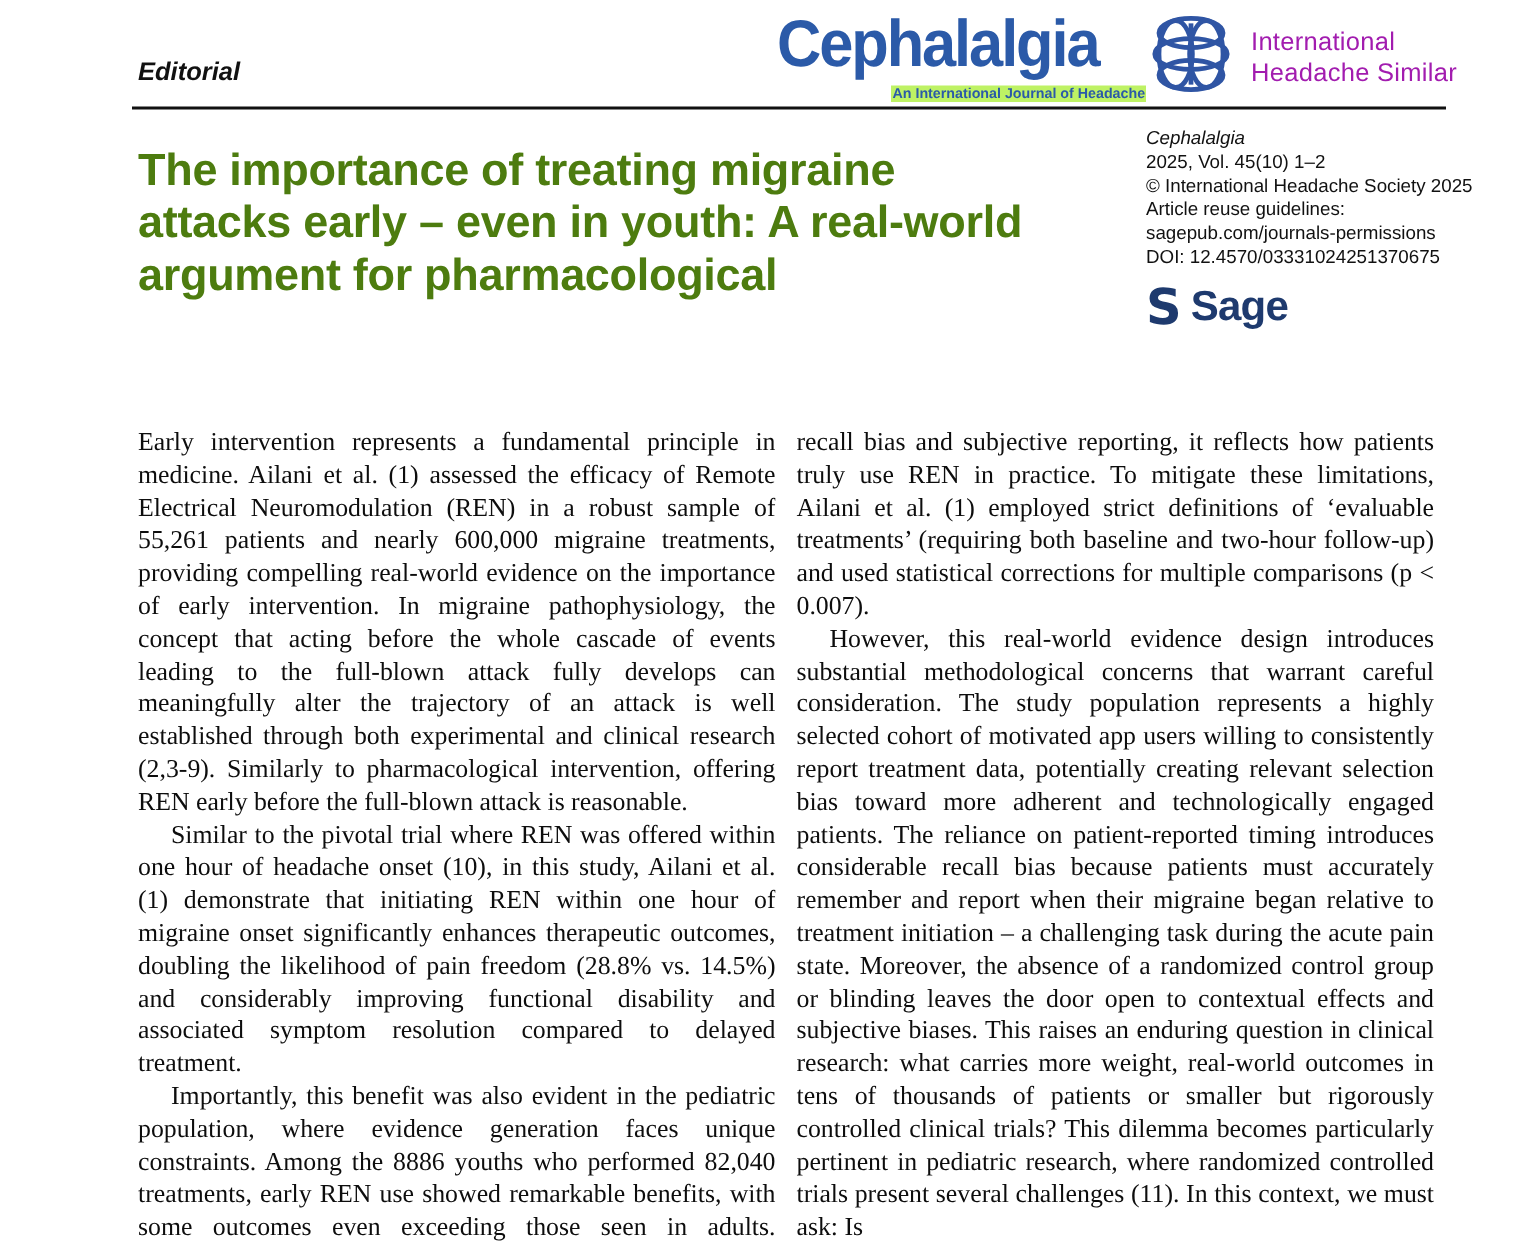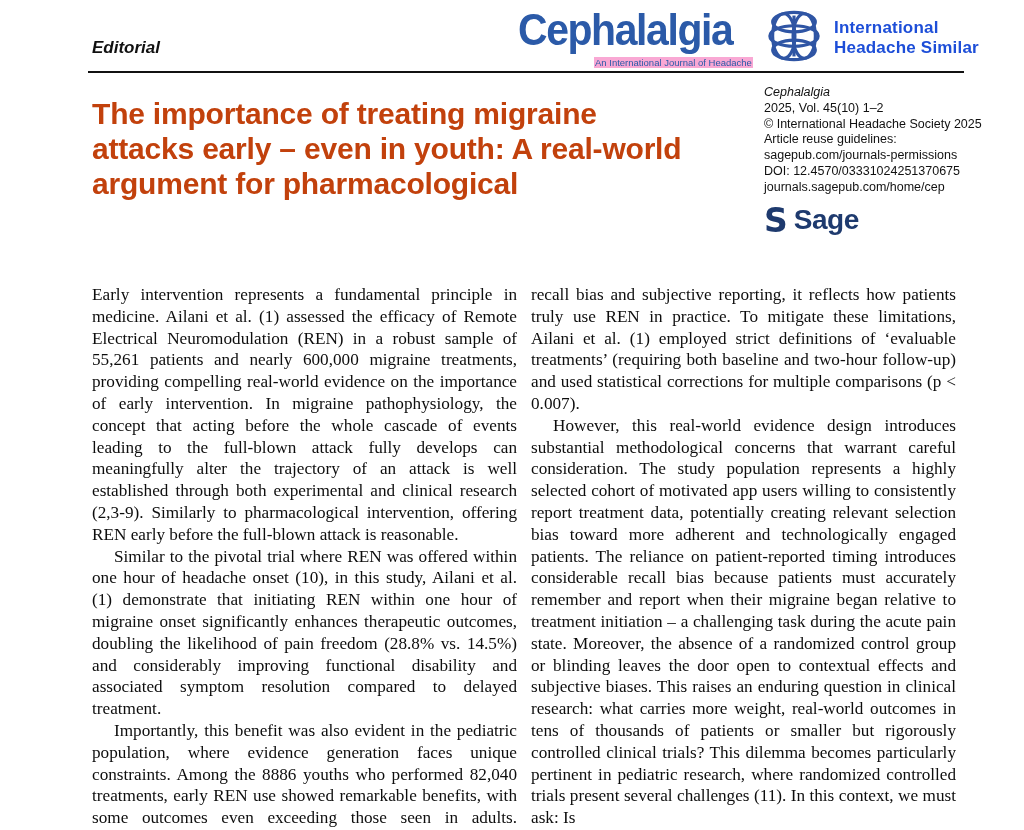--- a/index.html
+++ b/index.html
@@ -20,35 +20,35 @@
     background:#111;
   }
   .ceph-logo { position:absolute; left:518px; top:8px; width:235px; }
   .ceph-word {
     font-weight:bold; font-size:44px; letter-spacing:-1.5px;
     color:#2b5aa8; line-height:1;
     transform:scaleX(.93); transform-origin:left center;
   }
   .ceph-tagline {
     position:relative; z-index:2; margin:-9px 0 12px 76px;
-    display:inline-block; background:#f9a8d4; padding:0 1px;
-    font-size:9.5px; font-weight:normal; color:#2b5aa8; white-space:nowrap;
+    display:inline-block; background:#bef264; padding:0 1px;
+    font-size:9.5px; font-weight:bold; color:#2b5aa8; white-space:nowrap;
     margin-left:76px;
   }
   .ihs-logo { position:absolute; left:766px; top:10px; display:flex; align-items:center; gap:12px; }
   .ihs-text {
-    font-size:17px; font-weight:bold; color:#1d4ed8; line-height:1.18;
+    font-size:17px; font-weight:normal; color:#a21caf; line-height:1.18;
     letter-spacing:.2px;
   }
 
   
   .article-title {
     position:absolute; left:92px; top:96px; width:680px;
     font-weight:bold; font-size:30px; line-height:35px; letter-spacing:-.2px;
-    color:#c2410c;
+    color:#4d7c0f;
   }
 
   
   .metadata {
     position:absolute; left:764px; top:85px; width:230px;
     font-size:12.5px; line-height:15.8px; color:#111; white-space:nowrap;
   }
   .metadata .ital { font-style:italic; }
   .sage-logo {
     margin-top:8px; display:flex; align-items:center; gap:6px;
@@ -114,21 +114,20 @@
     <div>argument for pharmacological</div>
   </h1>
 
   <div class="metadata">
     <div class="ital">Cephalalgia</div>
     <div>2025, Vol. 45(10) 1–2</div>
     <div>© International Headache Society 2025</div>
     <div>Article reuse guidelines:</div>
     <div>sagepub.com/journals-permissions</div>
     <div>DOI: 12.4570/03331024251370675</div>
-    <div>journals.sagepub.com/home/cep</div>
     <div class="sage-logo">
       <span class="sage-s">S</span>
       <span class="sage-word">Sage</span>
     </div>
   </div>
 
   <div class="columns">
     <div class="col">
       <p>Early intervention represents a fundamental principle in medicine. Ailani et al. (1) assessed the efficacy of Remote Electrical Neuromodulation (REN) in a robust sample of 55,261 patients and nearly 600,000 migraine treatments, providing compelling real-world evidence on the importance of early intervention. In migraine pathophysiology, the concept that acting before the whole cascade of events leading to the full-blown attack fully develops can meaningfully alter the trajectory of an attack is well established through both experimental and clinical research (2,3-9). Similarly to pharmacological intervention, offering REN early before the full-blown attack is reasonable.</p>
       <p>Similar to the pivotal trial where REN was offered within one hour of headache onset (10), in this study, Ailani et al. (1) demonstrate that initiating REN within one hour of migraine onset significantly enhances therapeutic outcomes, doubling the likelihood of pain freedom (28.8% vs. 14.5%) and considerably improving functional disability and associated symptom resolution compared to delayed treatment.</p>

